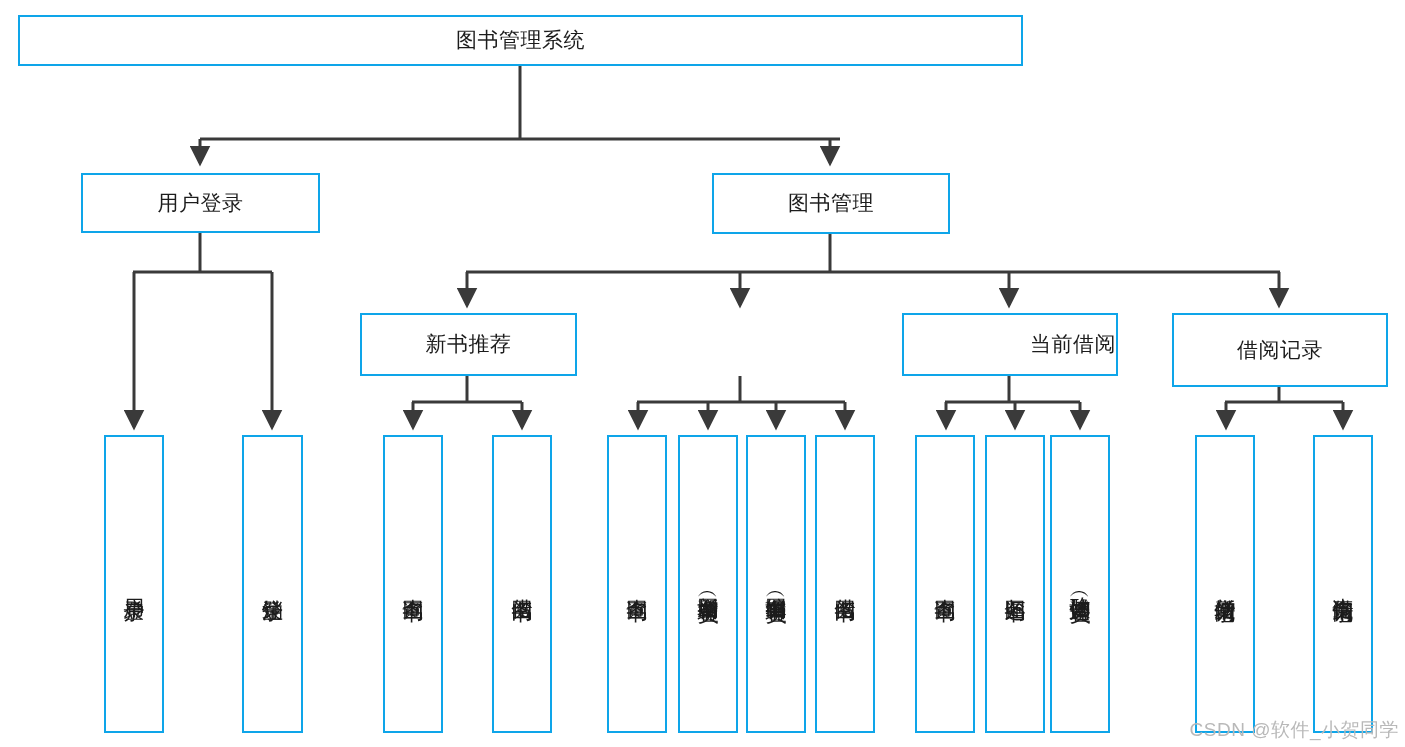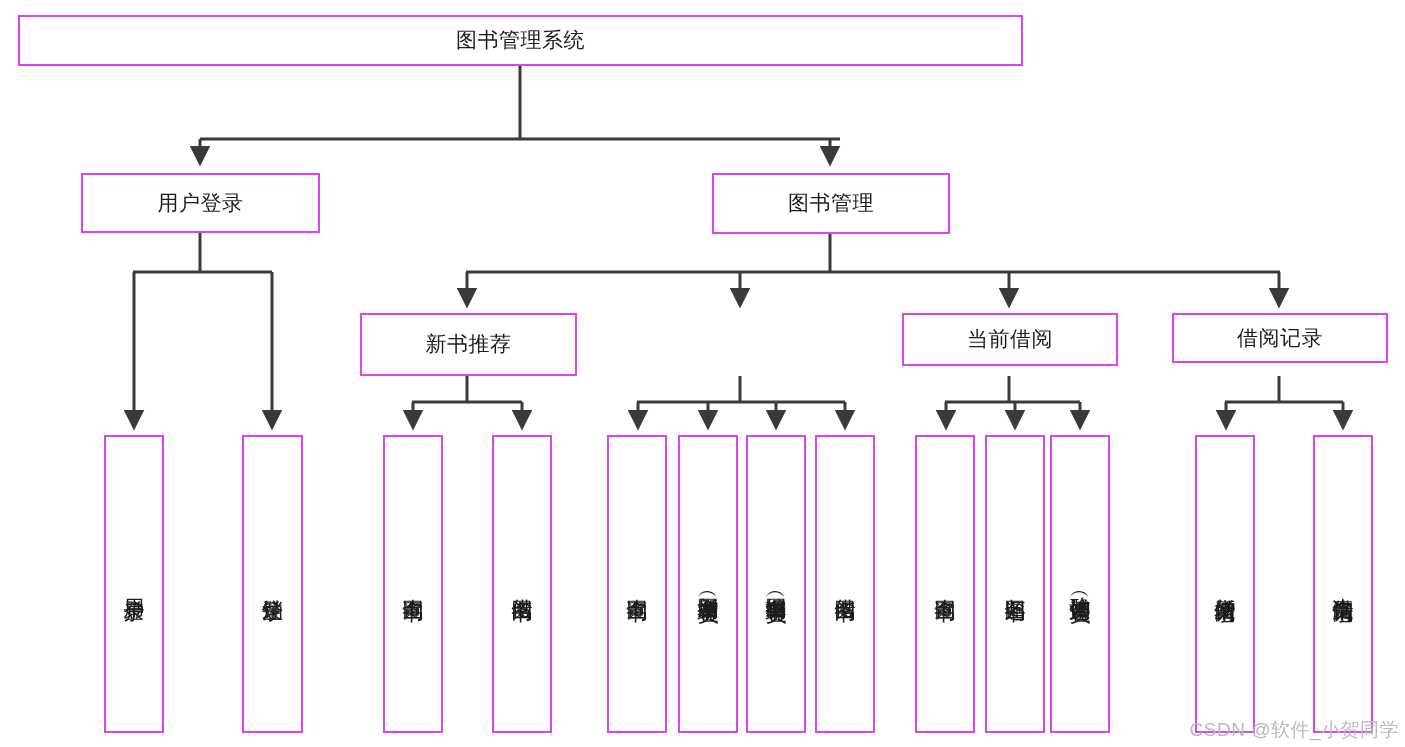--- a/index.html
+++ b/index.html
@@ -16,21 +16,21 @@
   }
   #edges{
     position:absolute;
     left:0;top:0;
     width:1405px;height:747px;
     pointer-events:none;
   }
   .node{
     position:absolute;
     box-sizing:border-box;
-    border:2px solid #d946ef;
+    border:2px solid #0ea5e9;
     background:#ffffff;
     display:flex;
     align-items:center;
     justify-content:center;
     color:#1c1c1c;
     z-index:2;
   }
   .node.horiz{
     font-size:21px;
     line-height:1.15;
@@ -130,25 +130,25 @@
 
   <div class="node horiz" style="left:360px;top:313px;width:217px;height:63px;">
     <span>新书推荐</span>
   </div>
 
   <div class="node horiz" style="left:712px;top:173px;width:238px;height:61px;">
     <span>图书管理</span>
   </div>
 
 
-  <div class="node horiz" style="left:902px;top:313px;width:216px;height:53px;">
+  <div class="node horiz" style="left:902px;top:313px;width:216px;height:63px;justify-content:flex-end;">
     <span>当前借阅</span>
   </div>
 
-  <div class="node horiz" style="left:1172px;top:313px;width:216px;height:50px;">
+  <div class="node horiz" style="left:1172px;top:313px;width:216px;height:74px;">
     <span>借阅记录</span>
   </div>
 
   <div class="node vert" style="left:104px;top:435px;width:60px;height:298px;">
     <span class="vlabel">用户登录</span>
   </div>
   <div class="node vert" style="left:242px;top:435px;width:61px;height:298px;">
     <span class="vlabel">注销登录</span>
   </div>
 

